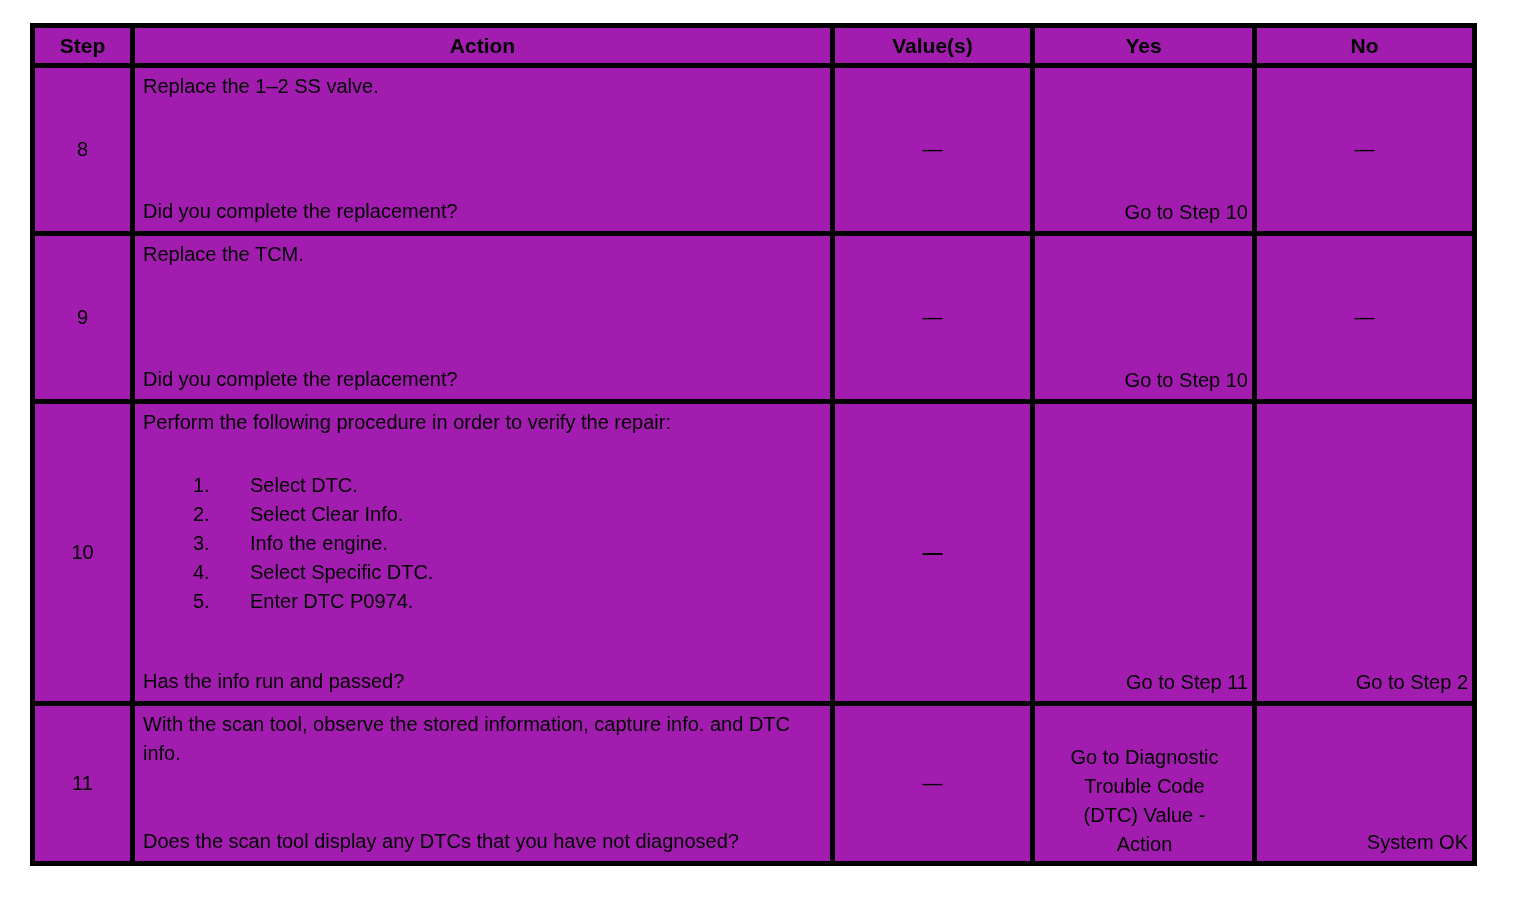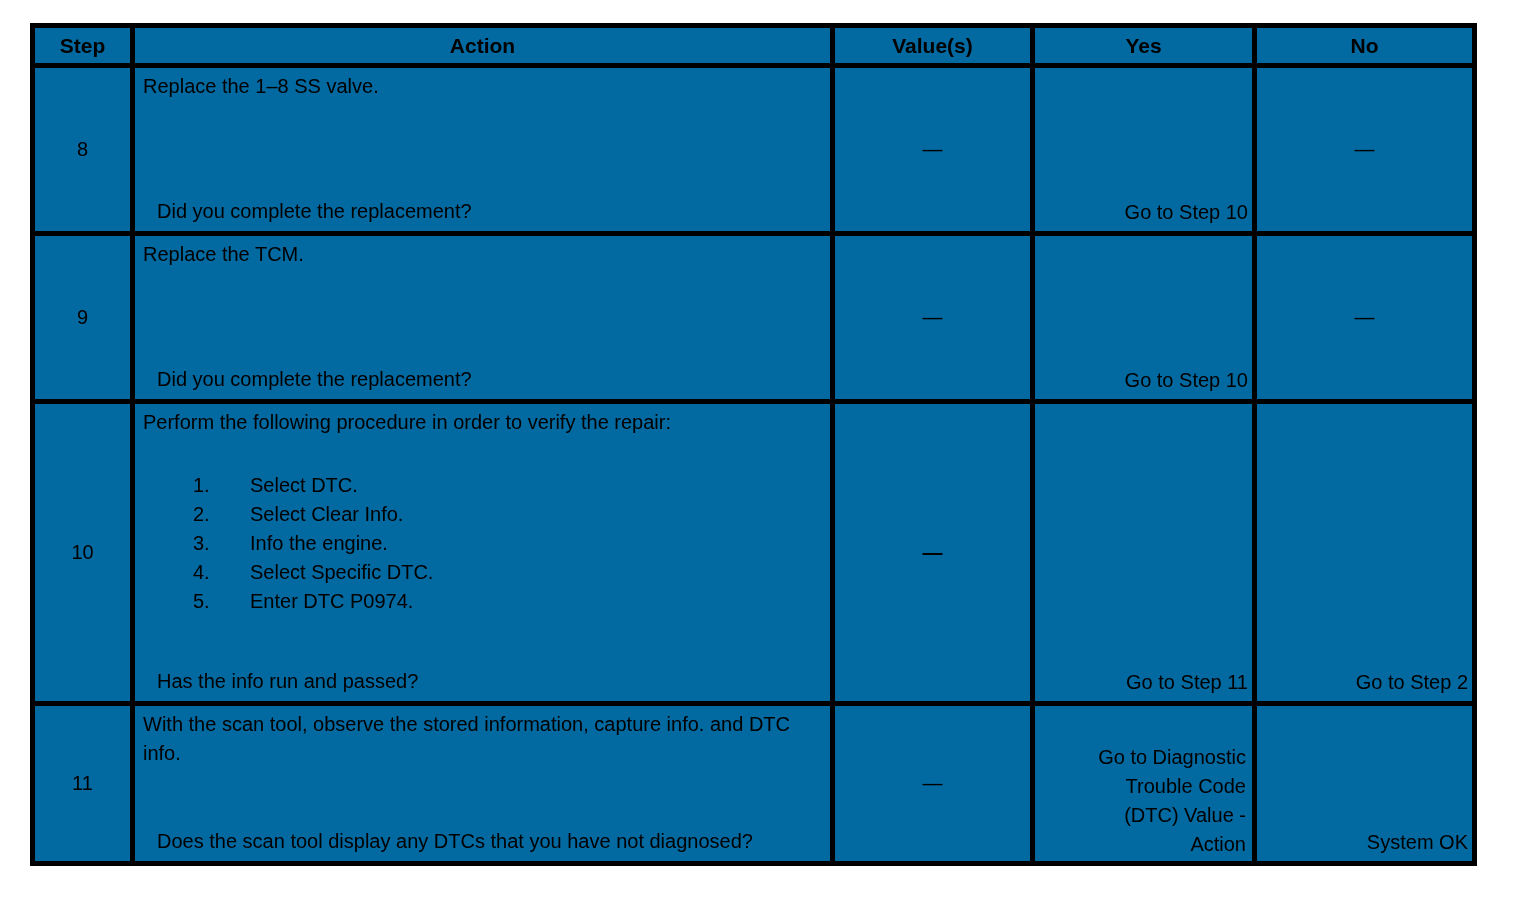--- a/index.html
+++ b/index.html
@@ -13,21 +13,21 @@
   }
   .table-wrap {
     position: absolute;
     left: 30px;
     top: 23px;
   }
   table.diag {
     border-collapse: collapse;
     table-layout: fixed;
     width: 1442px;
-    background: #0369a1;
+    background: #a21caf;
     padding-left: 42px;
   }
   table.diag th,
   table.diag td {
     border: 5px solid #000000;
     font-size: 20px;
     line-height: 29px;
     overflow: hidden;
   }
   
@@ -60,42 +60,41 @@
     text-align: left;
     padding: 4px 8px 6px 8px;
     position: relative;
   }
   .action-top { margin: 0; }
   .question {
     position: absolute;
     left: 8px;
     right: 8px;
     bottom: 5px;
-    margin-left: 14px;
   }
   .num-list { margin-top: 34px; }
   .num-item { display: flex; }
   .num-item .num {
     width: 107px;
     padding-left: 50px;
     box-sizing: border-box;
     flex: 0 0 auto;
   }
   td.dash-cell {
     text-align: center;
     vertical-align: middle;
   }
   td.dash-cell.bold { font-weight: bold; }
   td.goto-cell {
     text-align: right;
     vertical-align: bottom;
     padding: 0 4px 4px 4px;
   }
   td.goto-cell.left-align {
-    text-align: right;
+    text-align: center;
     padding: 0 6px 2px 8px;
   }
 </style>
 </head>
 <body>
 
 <div class="table-wrap">
   <table class="diag">
     <colgroup>
       <col class="c-step">
@@ -111,21 +110,21 @@
         <th>Value(s)</th>
         <th>Yes</th>
         <th>No</th>
       </tr>
     </thead>
     <tbody>
 
       <tr class="r8">
         <td class="step-cell">8</td>
         <td class="action-cell">
-          <p class="action-top">Replace the 1–8 SS valve.</p>
+          <p class="action-top">Replace the 1–2 SS valve.</p>
           <div class="question">Did you complete the replacement?</div>
         </td>
         <td class="dash-cell">—</td>
         <td class="goto-cell">Go to Step 10</td>
         <td class="dash-cell">—</td>
       </tr>
 
       <tr class="r9">
         <td class="step-cell">9</td>
         <td class="action-cell">

